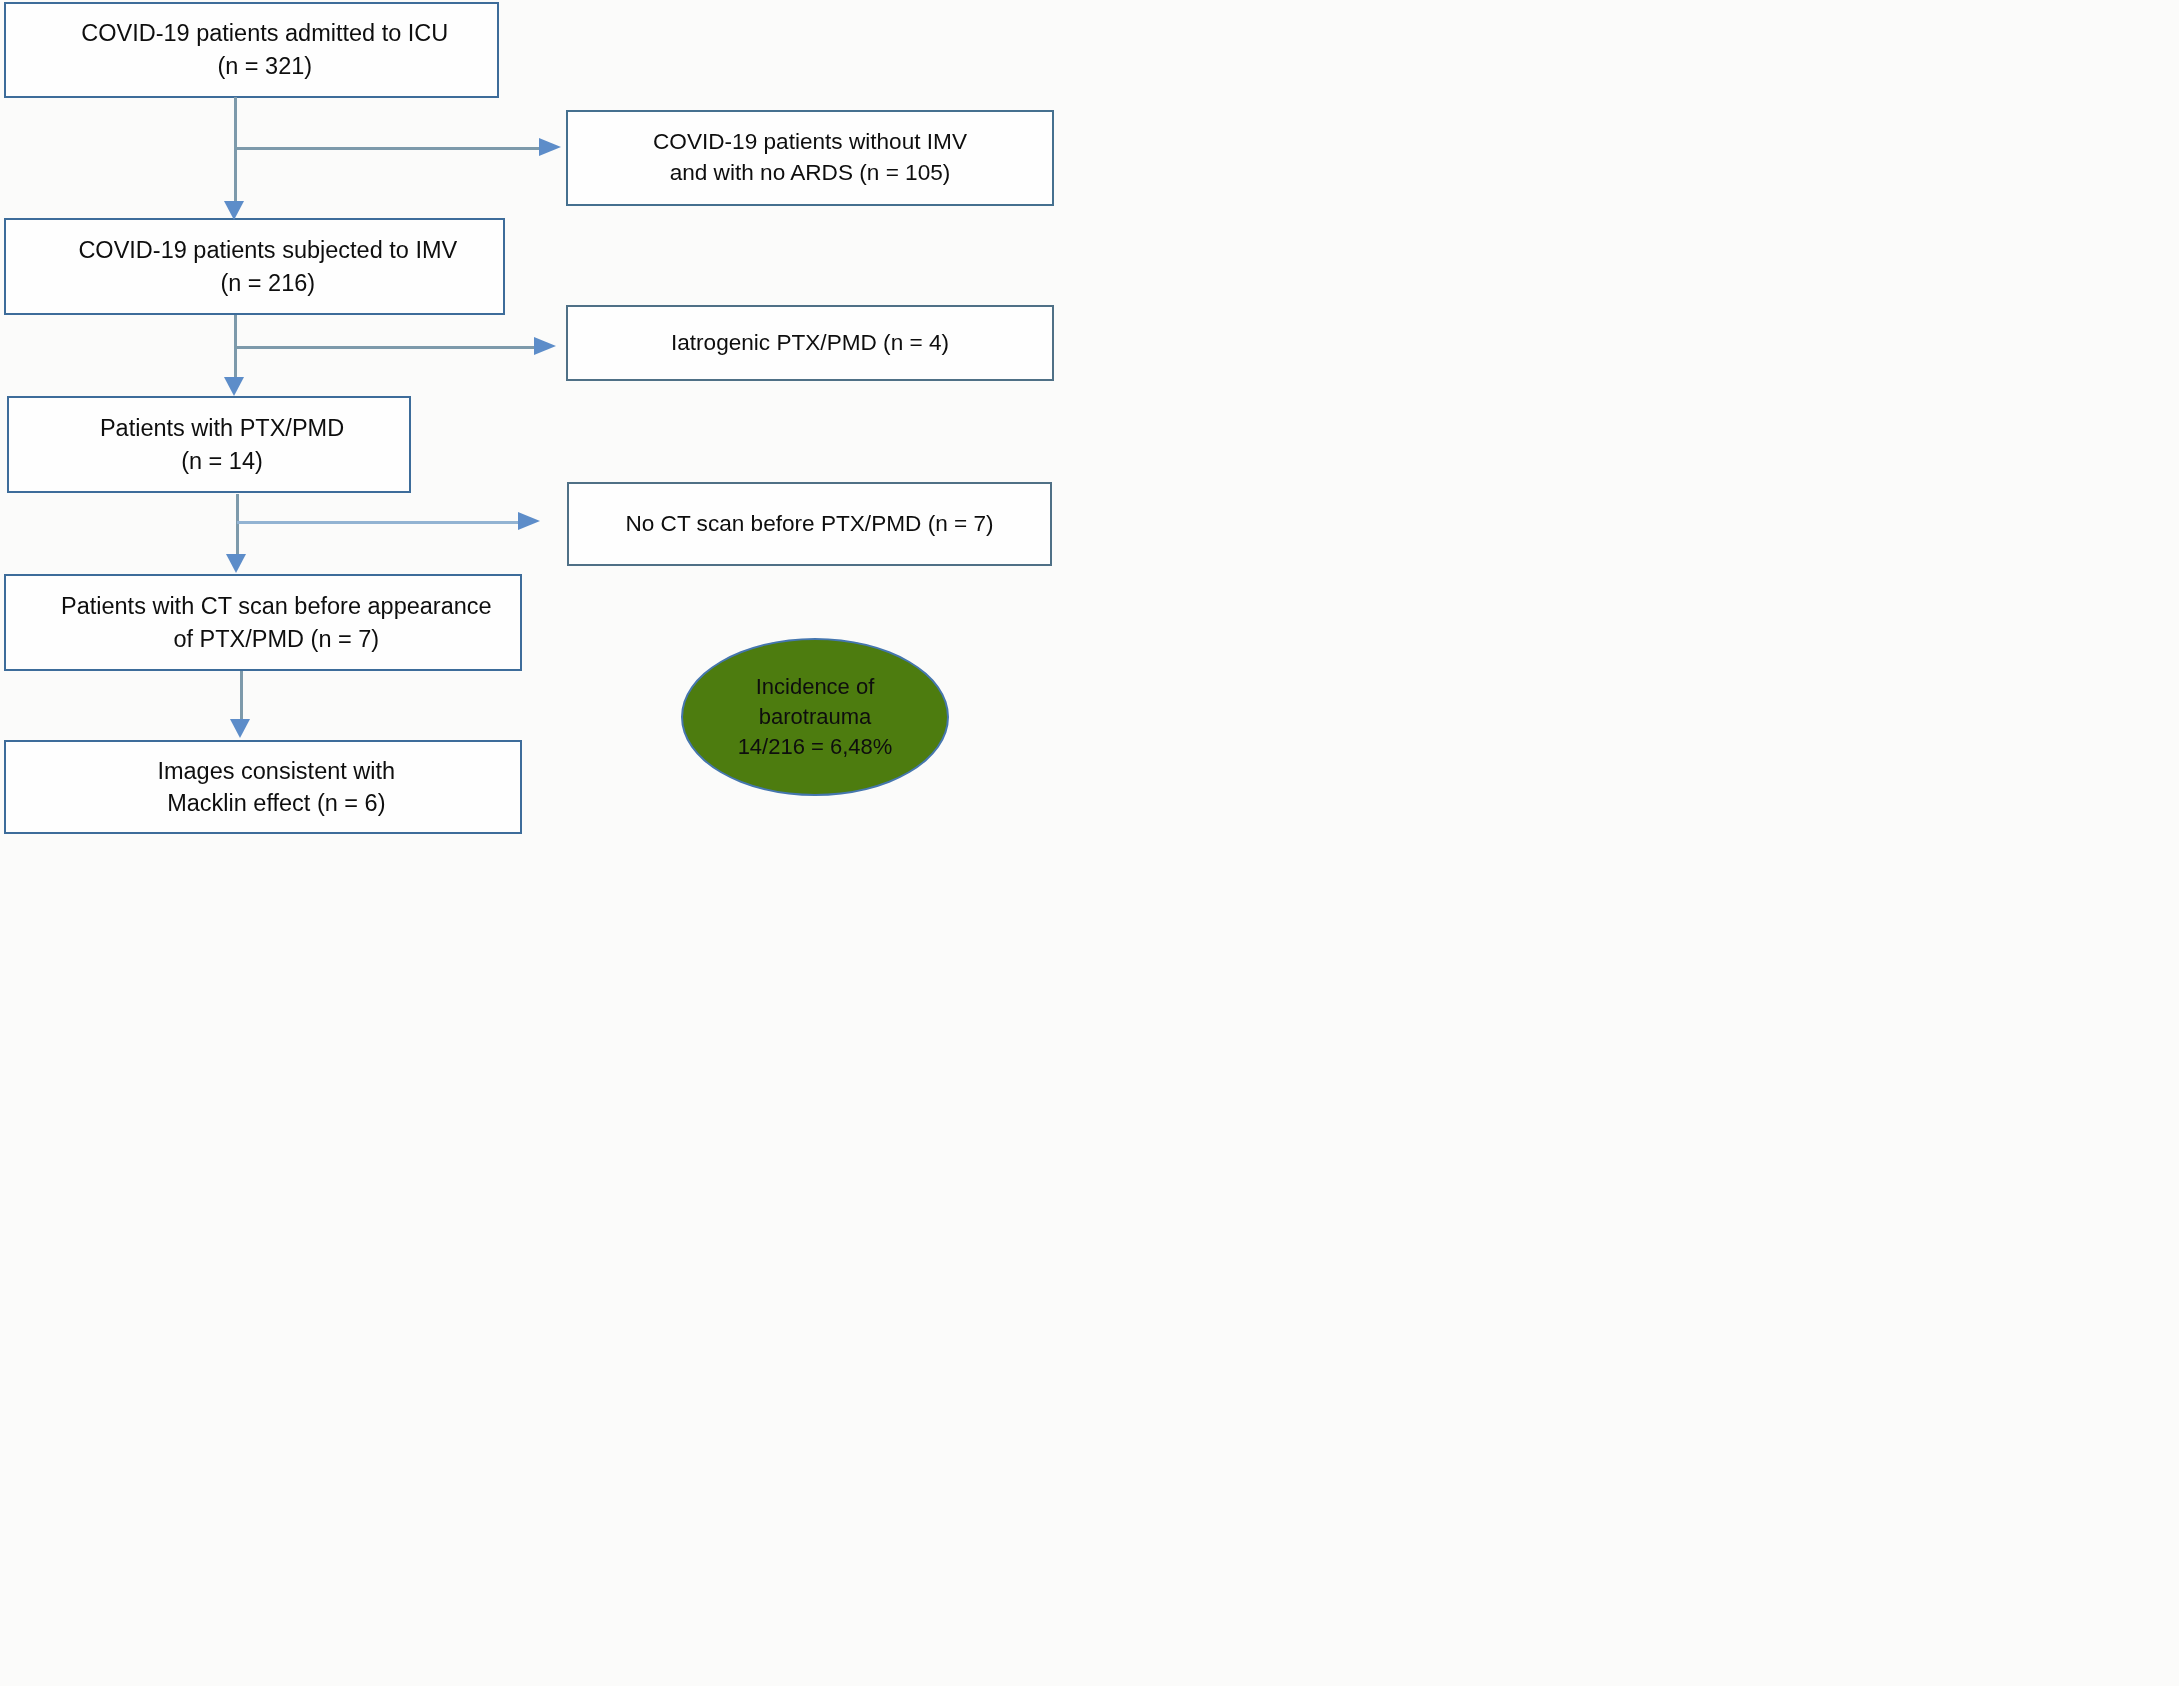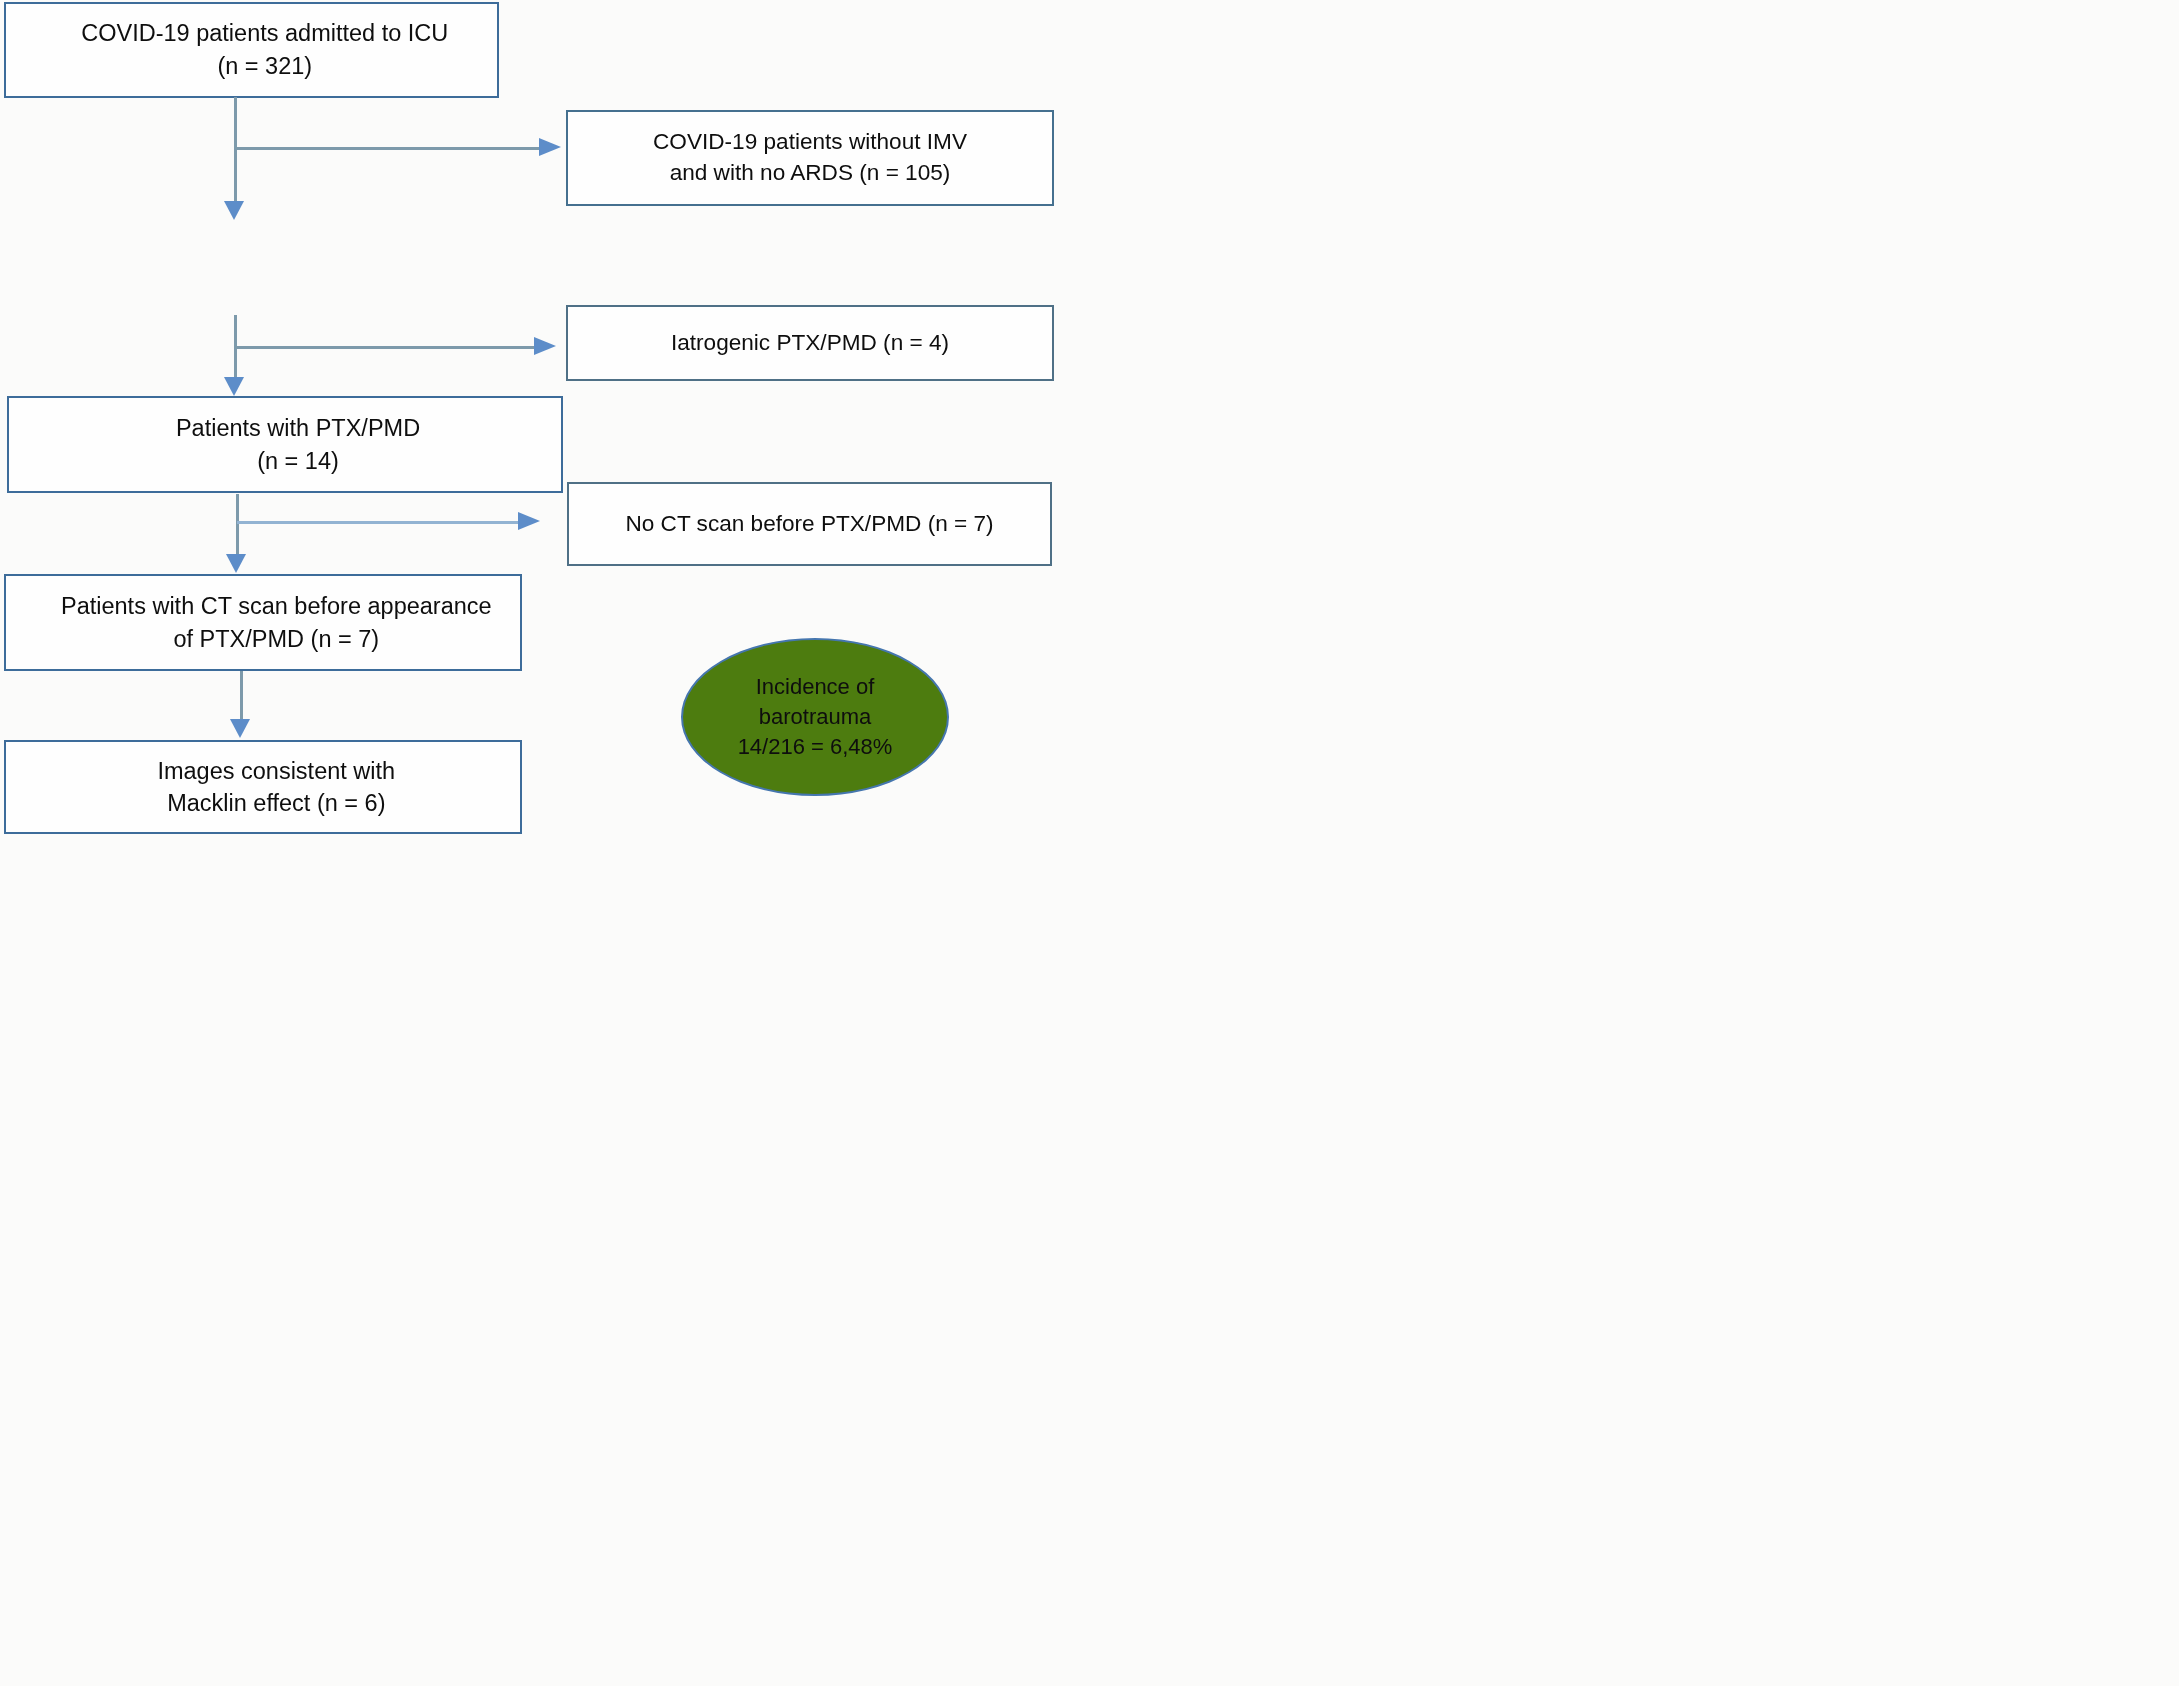--- a/index.html
+++ b/index.html
@@ -55,22 +55,26 @@
 </head>
 <body>
 
 <div class="page">
 
   <div class="box main" style="left:4.3px; top:1.7px; width:495px; height:96px;">
     <div>COVID-19 patients admitted to ICU</div>
     <div>(n = 321)</div>
   </div>
 
+  <div class="box main" style="left:4.3px; top:218px; width:501px; height:97px;">
+    <div>COVID-19 patients subjected to IMV</div>
+    <div>(n = 216)</div>
+  </div>
 
-  <div class="box main" style="left:7px; top:396px; width:556px; height:97px;text-align:right;">
+  <div class="box main" style="left:7px; top:396px; width:404px; height:97px;text-align:right;">
     <div>Patients with PTX/PMD</div>
     <div>(n = 14)</div>
   </div>
 
   <div class="box main" style="left:4.3px; top:574px; width:518px; height:97px;">
     <div>Patients with CT scan before appearance</div>
     <div>of PTX/PMD (n = 7)</div>
   </div>
 
   <div class="box main" style="left:4.3px; top:740px; width:518px; height:94px;">

